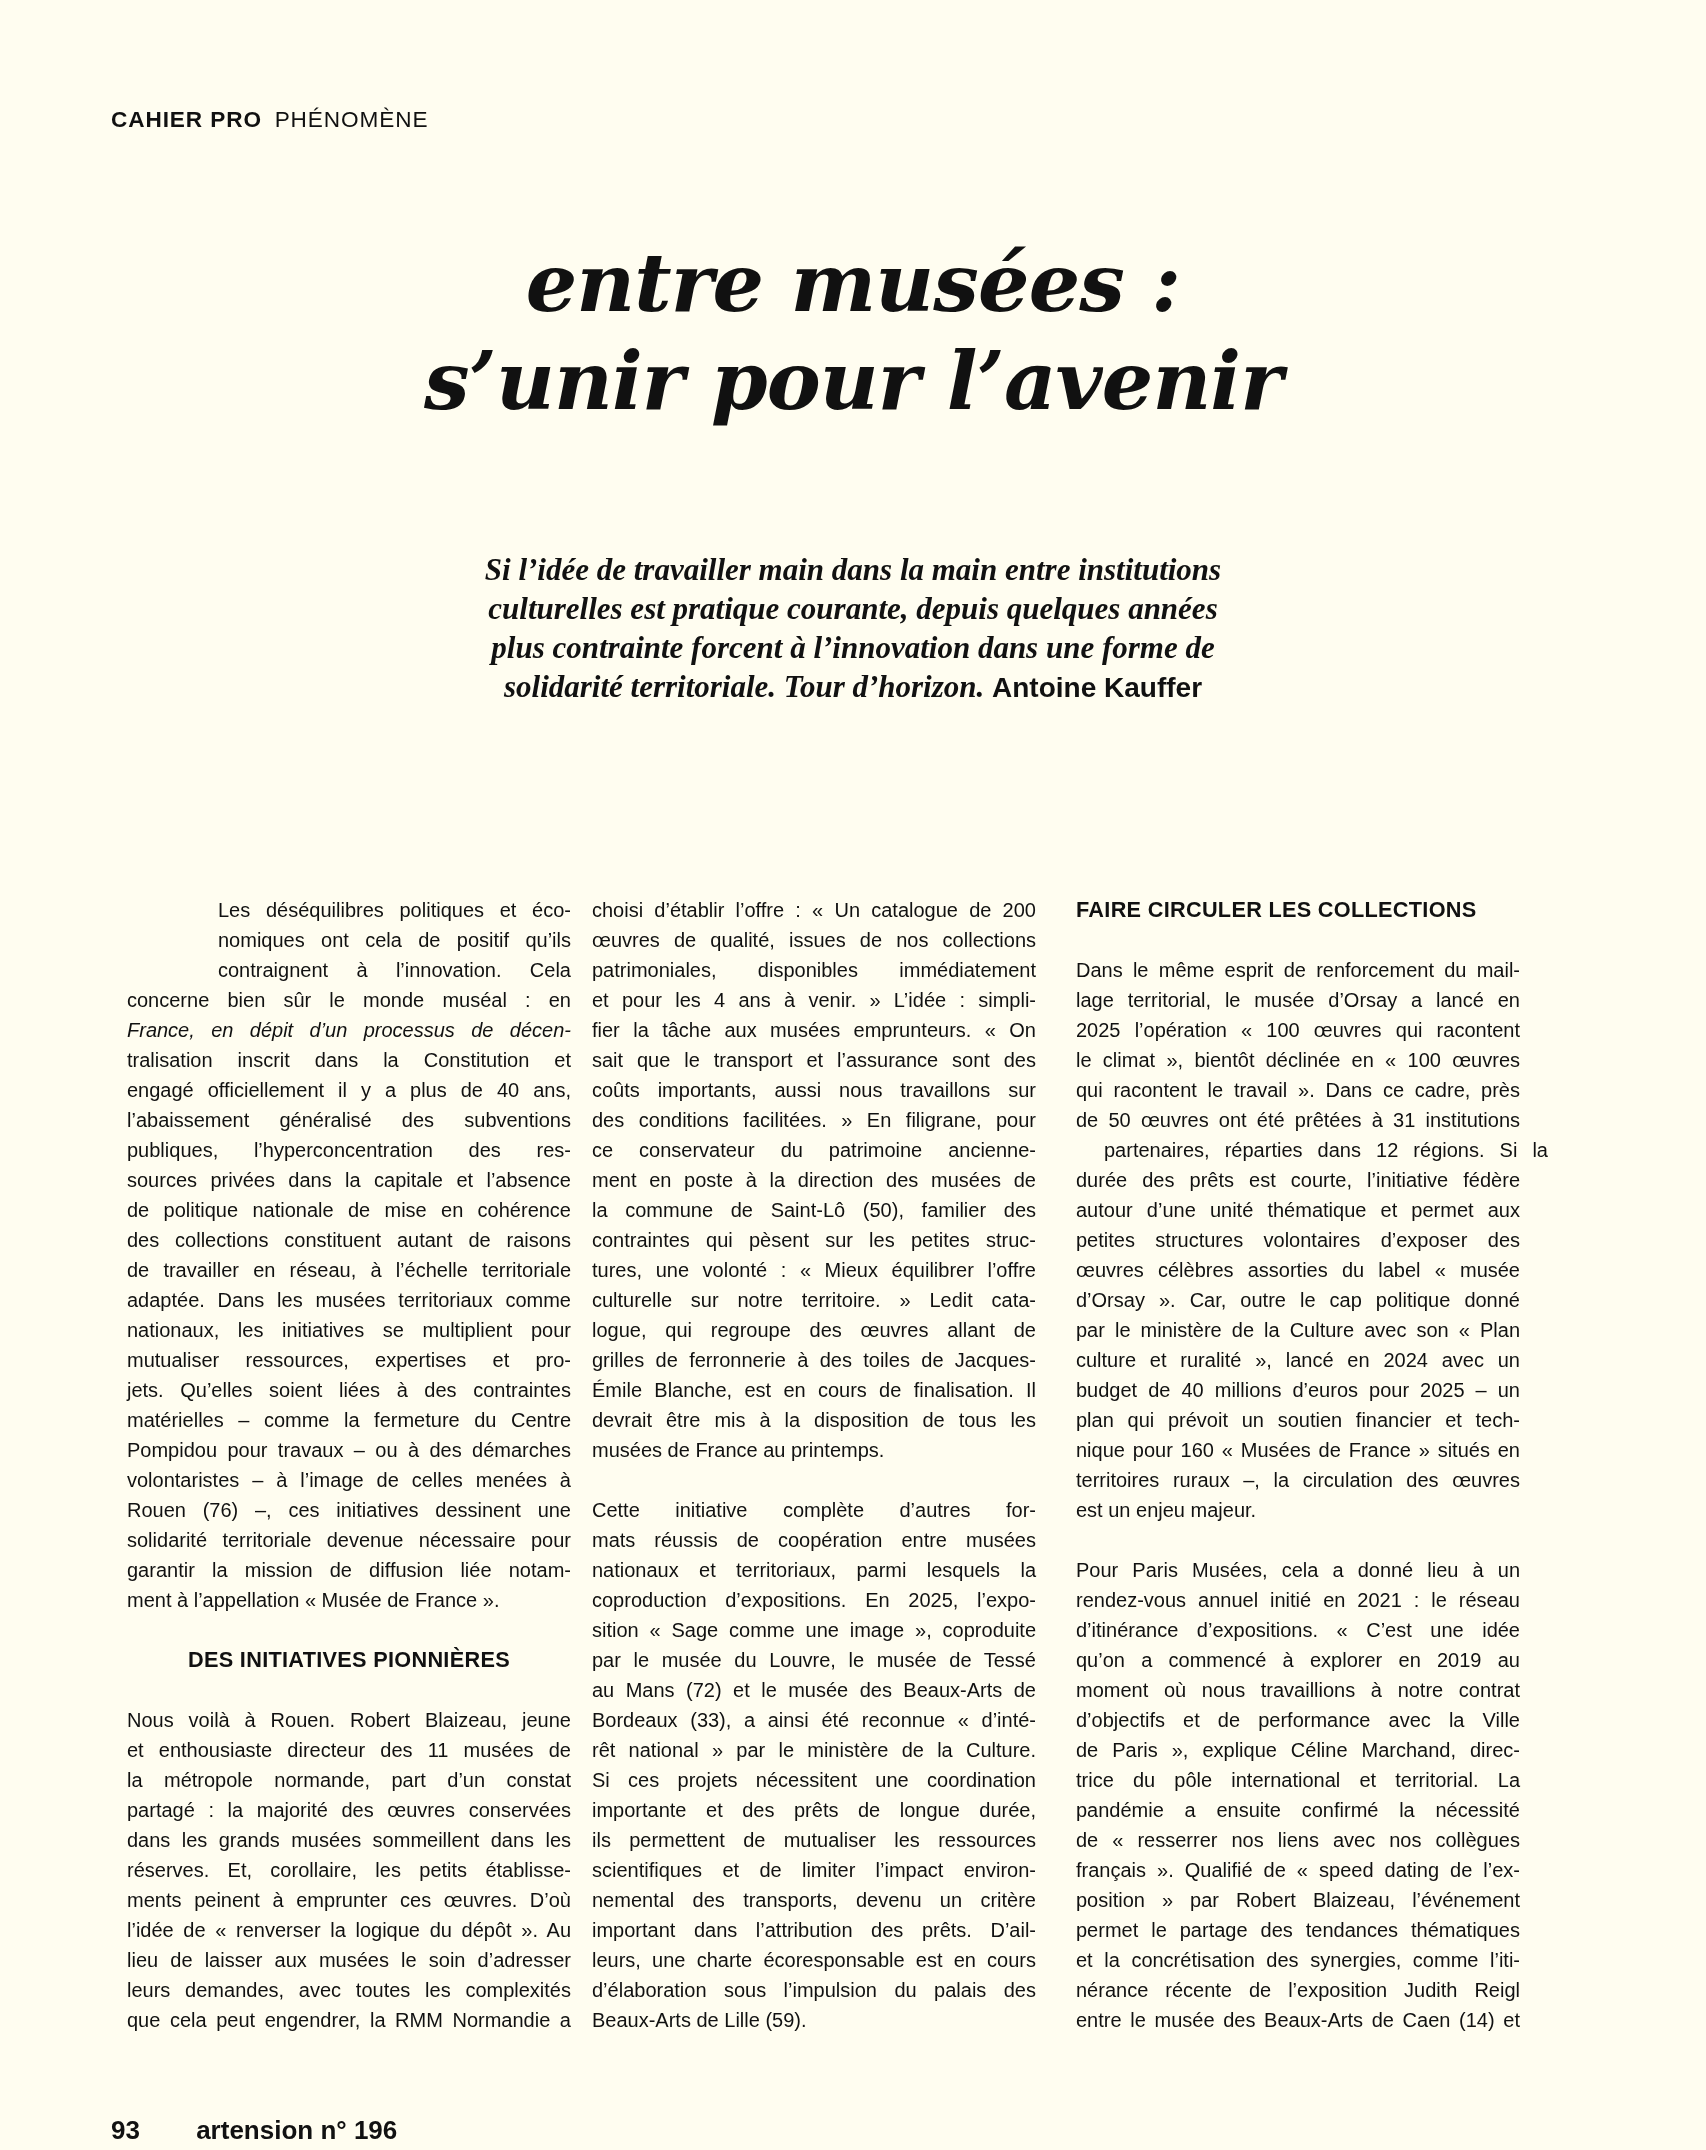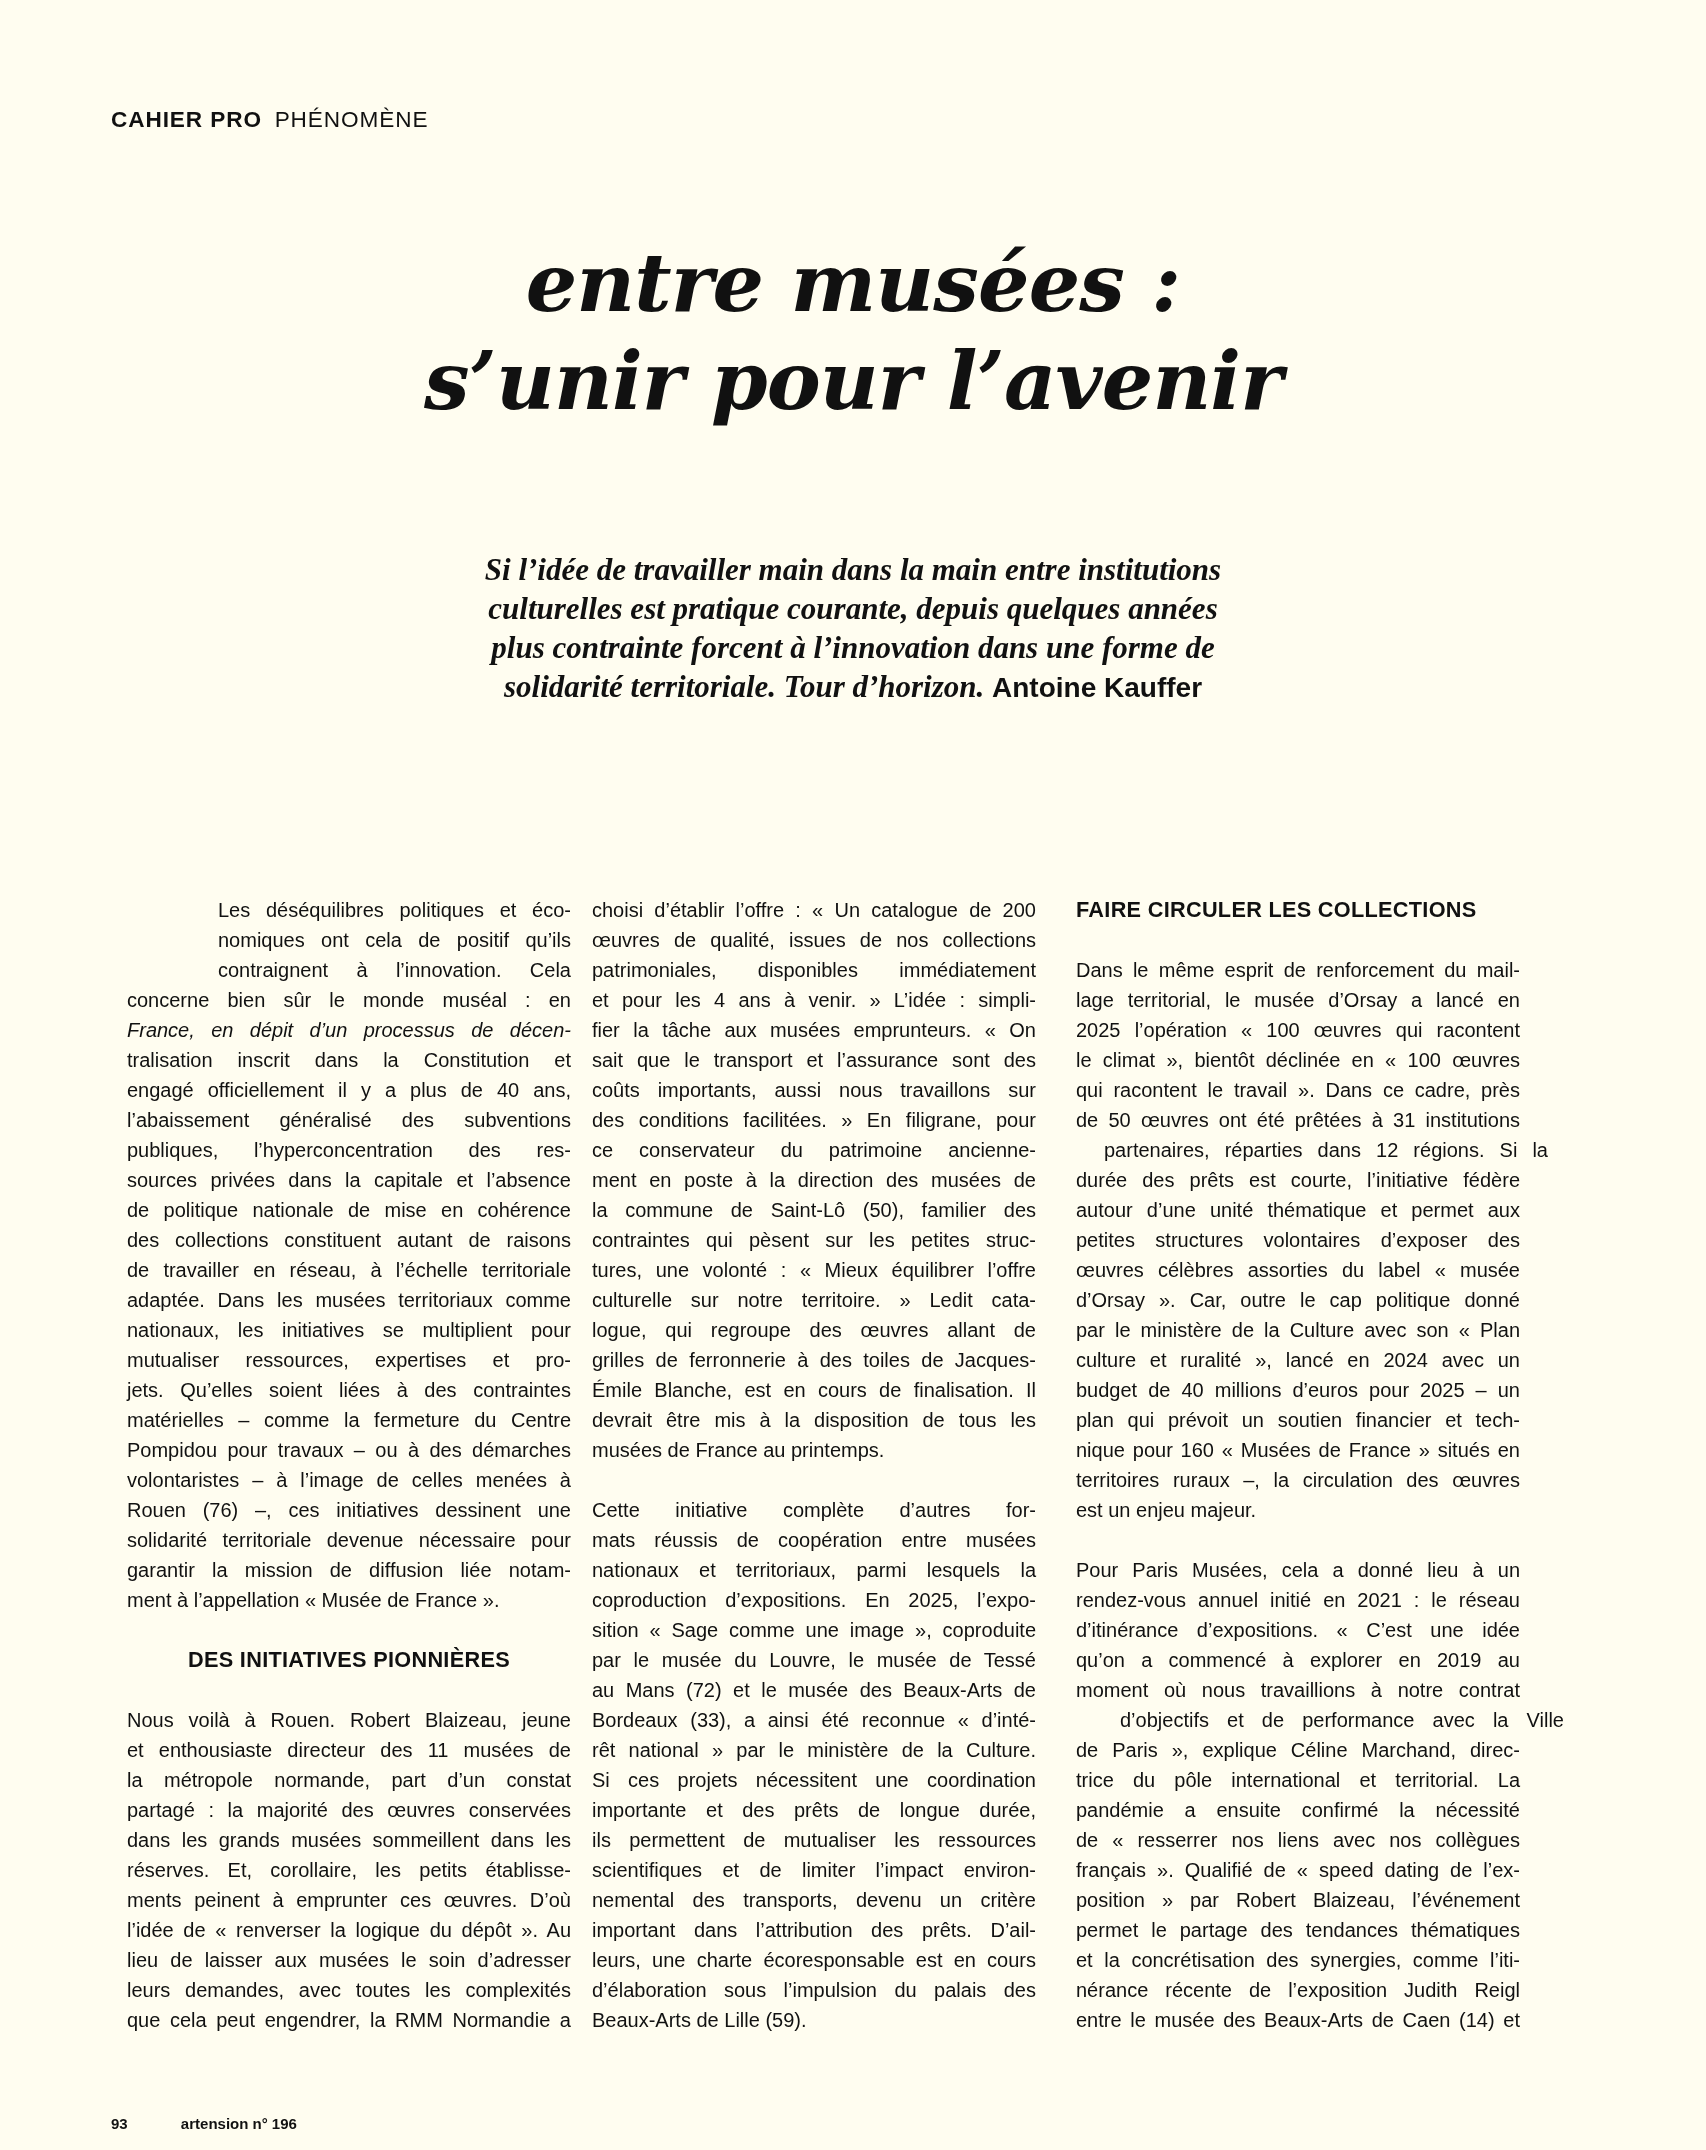--- a/index.html
+++ b/index.html
@@ -53,21 +53,21 @@
   .ln.indent { margin-left: 91px; }
   .gap { height: 30px; }
   .subhead {
     font-weight: 700; font-size: 21.7px; letter-spacing: 0.3px;
     text-align: center; height: 30px; line-height: 30px;
     white-space: nowrap;
   }
   .col3 .subhead { text-align: left; margin-top: 0; }
   .footer {
     position: absolute; left: 111px; top: 2115px;
-    font-size: 15px; font-weight: 700;
+    font-size: 26px; font-weight: 700;
   }
   .footer .mag { margin-left: 49px; }
 </style>
 </head>
 <body>
 
 <div class="rubric">
   <span class="bold">CAHIER PRO</span>
   <span class="light">PHÉNOMÈNE</span>
 </div>
@@ -196,21 +196,21 @@
       <span class="ln" style="width: 444px;">territoires ruraux –, la circulation des œuvres</span>
       <span class="ln last" style="width: 444px;">est un enjeu majeur.</span>
     </div>
     <div class="gap"></div>
     <div>
       <span class="ln" style="width: 444px;">Pour Paris Musées, cela a donné lieu à un</span>
       <span class="ln" style="width: 444px;">rendez-vous annuel initié en 2021 : le réseau</span>
       <span class="ln" style="width: 444px;">d’itinérance d’expositions. « C’est une idée</span>
       <span class="ln" style="width: 444px;">qu’on a commencé à explorer en 2019 au</span>
       <span class="ln" style="width: 444px;">moment où nous travaillions à notre contrat</span>
-      <span class="ln" style="width: 444px; margin-left: 44px;">d’objectifs et de performance avec la Ville</span>
+      <span class="ln" style="width: 444px;">d’objectifs et de performance avec la Ville</span>
       <span class="ln" style="width: 444px;">de Paris », explique Céline Marchand, direc-</span>
       <span class="ln" style="width: 444px;">trice du pôle international et territorial. La</span>
       <span class="ln" style="width: 444px;">pandémie a ensuite confirmé la nécessité</span>
       <span class="ln" style="width: 444px;">de « resserrer nos liens avec nos collègues</span>
       <span class="ln" style="width: 444px;">français ». Qualifié de « speed dating de l’ex-</span>
       <span class="ln" style="width: 444px;">position » par Robert Blaizeau, l’événement</span>
       <span class="ln" style="width: 444px;">permet le partage des tendances thématiques</span>
       <span class="ln" style="width: 444px;">et la concrétisation des synergies, comme l’iti-</span>
       <span class="ln" style="width: 444px;">nérance récente de l’exposition Judith Reigl</span>
       <span class="ln" style="width: 444px;">entre le musée des Beaux-Arts de Caen (14) et</span>

